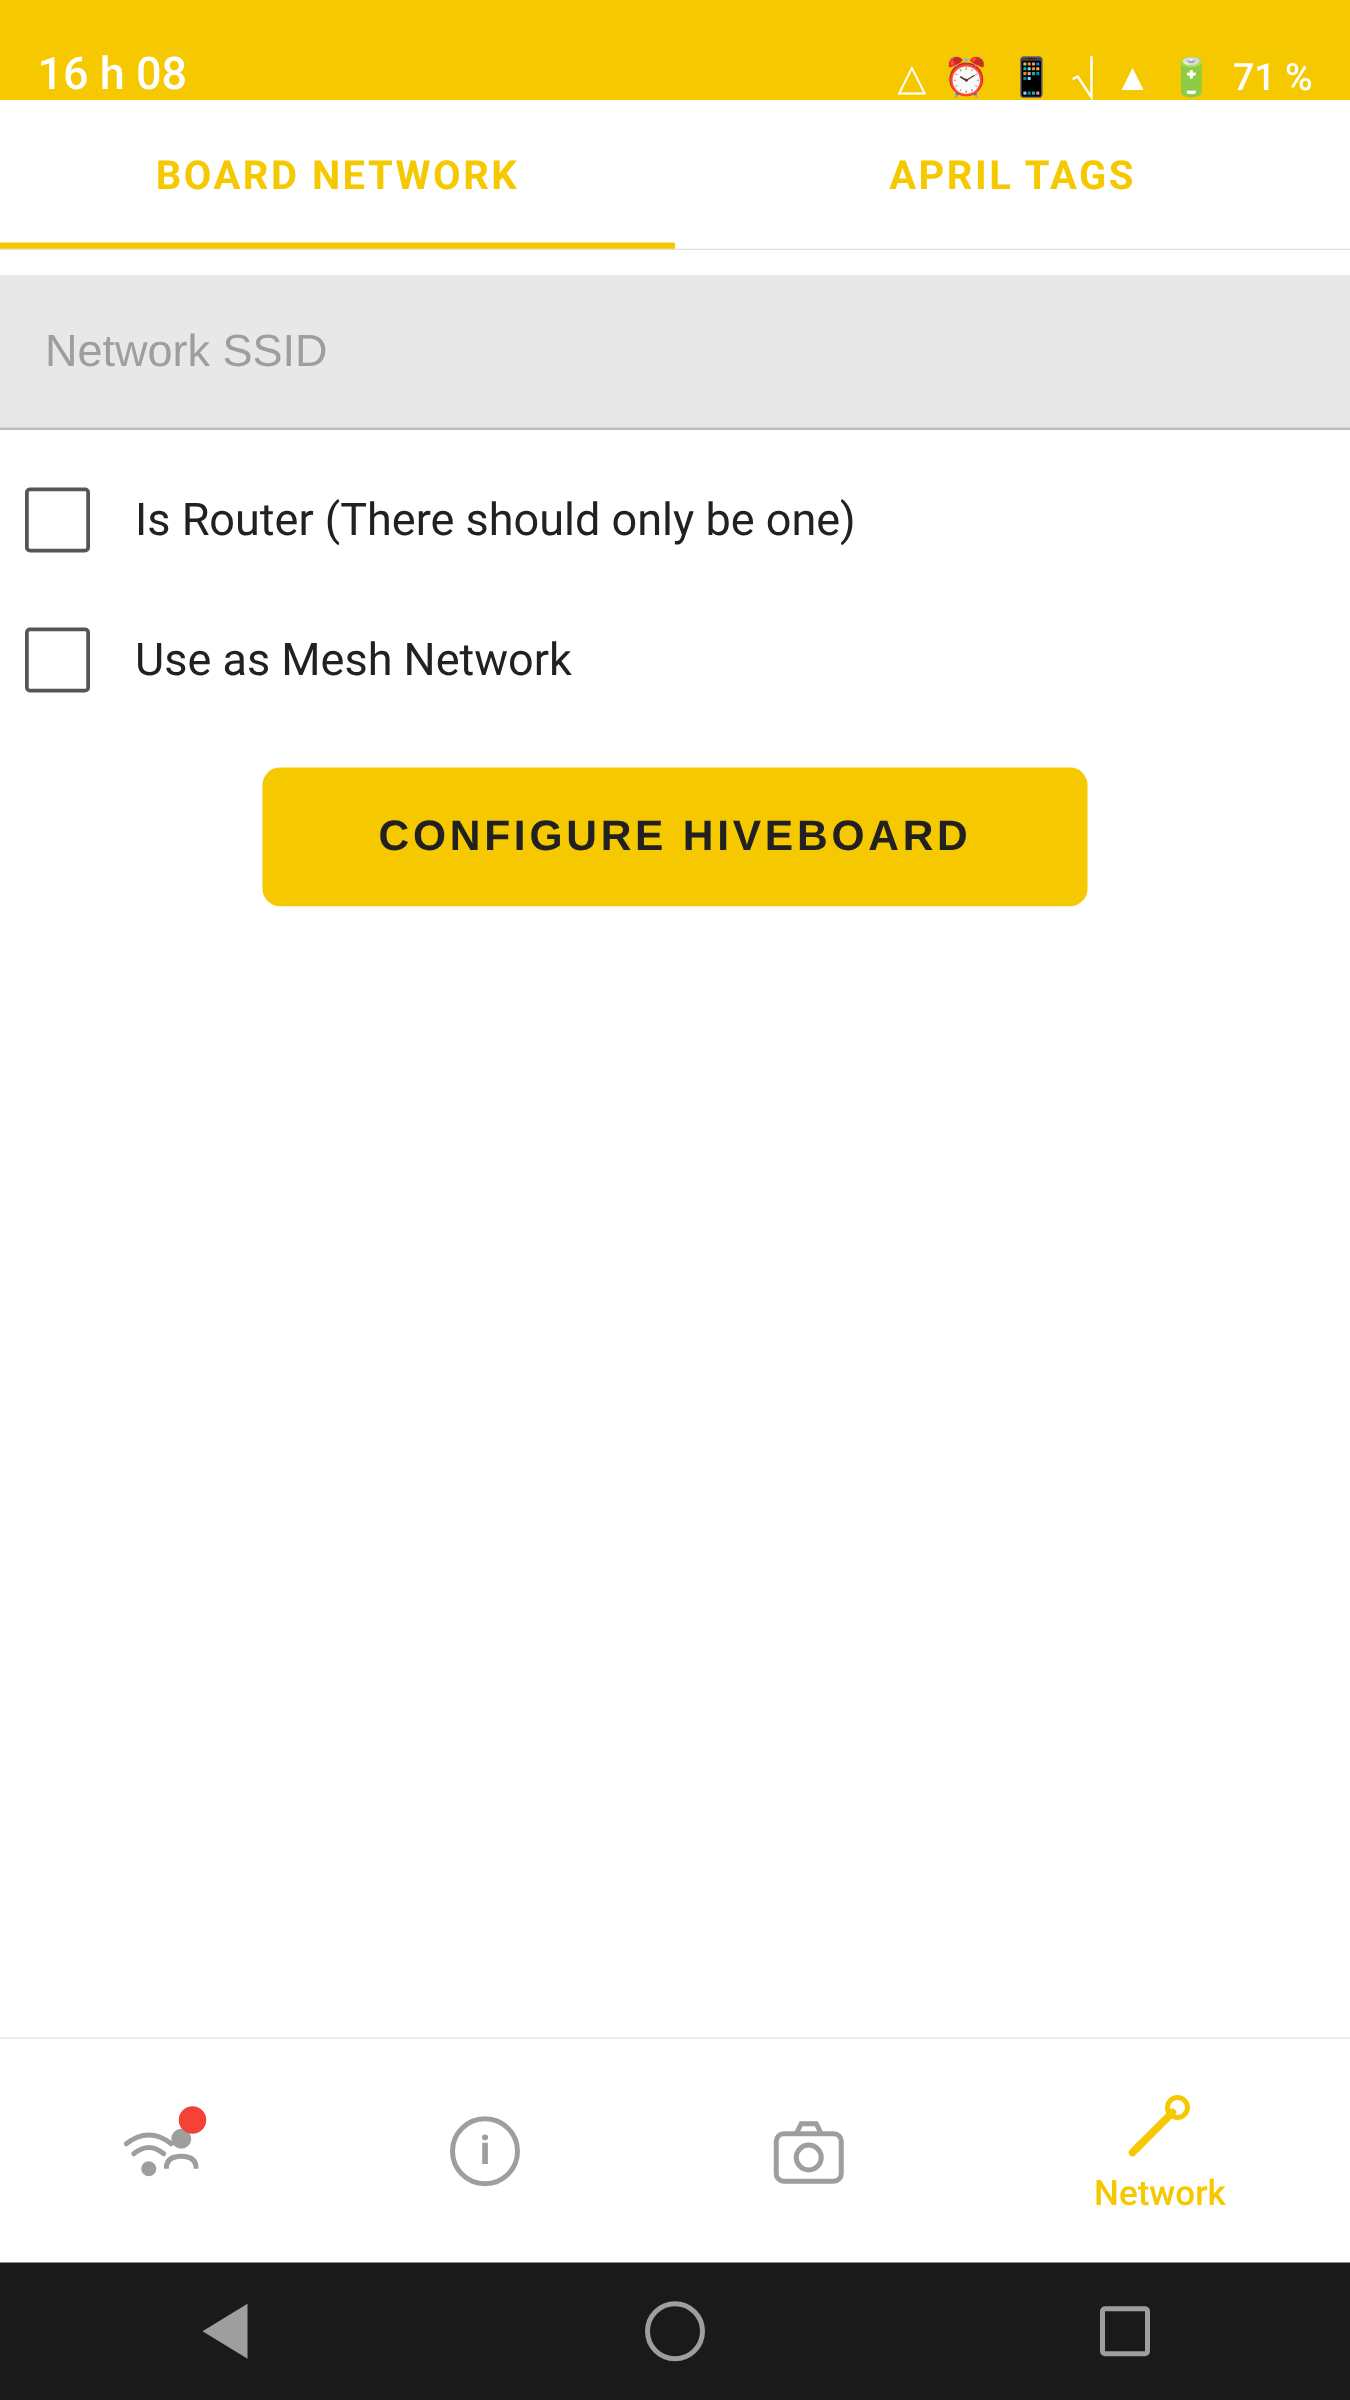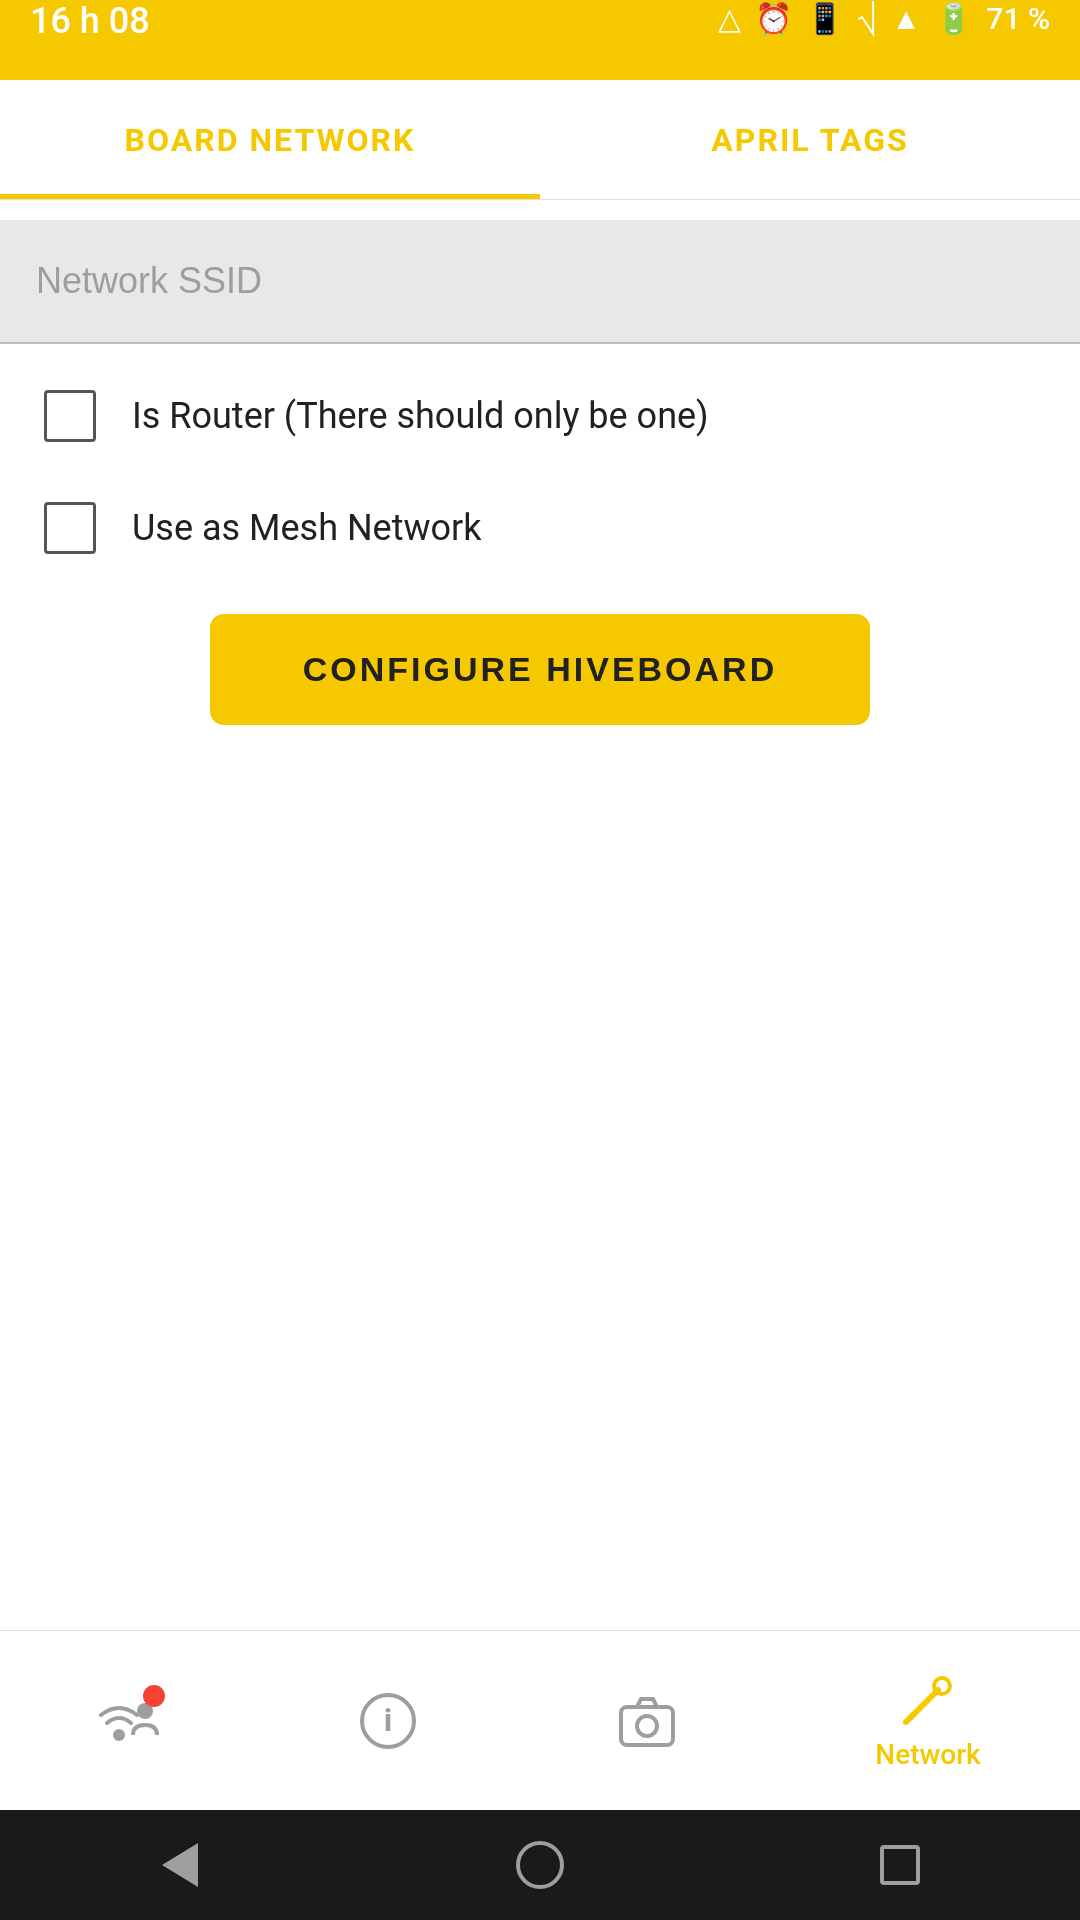--- a/index.html
+++ b/index.html
@@ -13,21 +13,21 @@
       overflow: hidden;
       display: flex;
       flex-direction: column;
     }
 
     
     .status-bar {
       background: #f5c800;
       height: 80px;
       display: flex;
-      align-items: flex-start;
+      align-items: flex-end;
       justify-content: space-between;
       padding: 0 30px;
       flex-shrink: 0;
     }
     .status-time {
       font-size: 36px;
       font-weight: 500;
       color: #ffffff;
     }
     .status-icons {
@@ -104,21 +104,21 @@
     }
     .input-field::placeholder {
       color: #9e9e9e;
       font-size: 36px;
     }
 
     
     .checkbox-row {
       display: flex;
       align-items: center;
-      padding: 30px 44px;
+      padding: 30px 20px;
       gap: 36px;
     }
     .checkbox-wrapper {
       width: 52px;
       height: 52px;
       border: 3px solid #555;
       border-radius: 4px;
       background: #fff;
       flex-shrink: 0;
       cursor: pointer;

